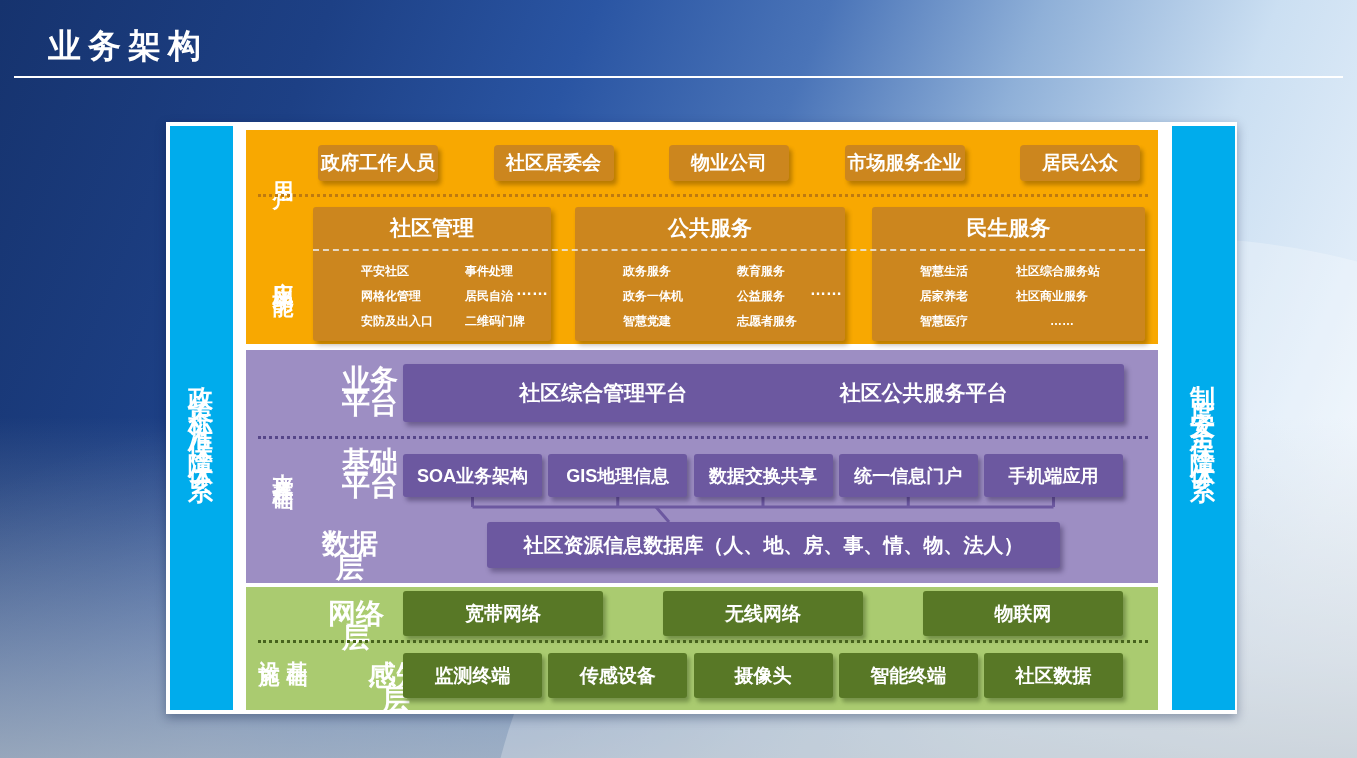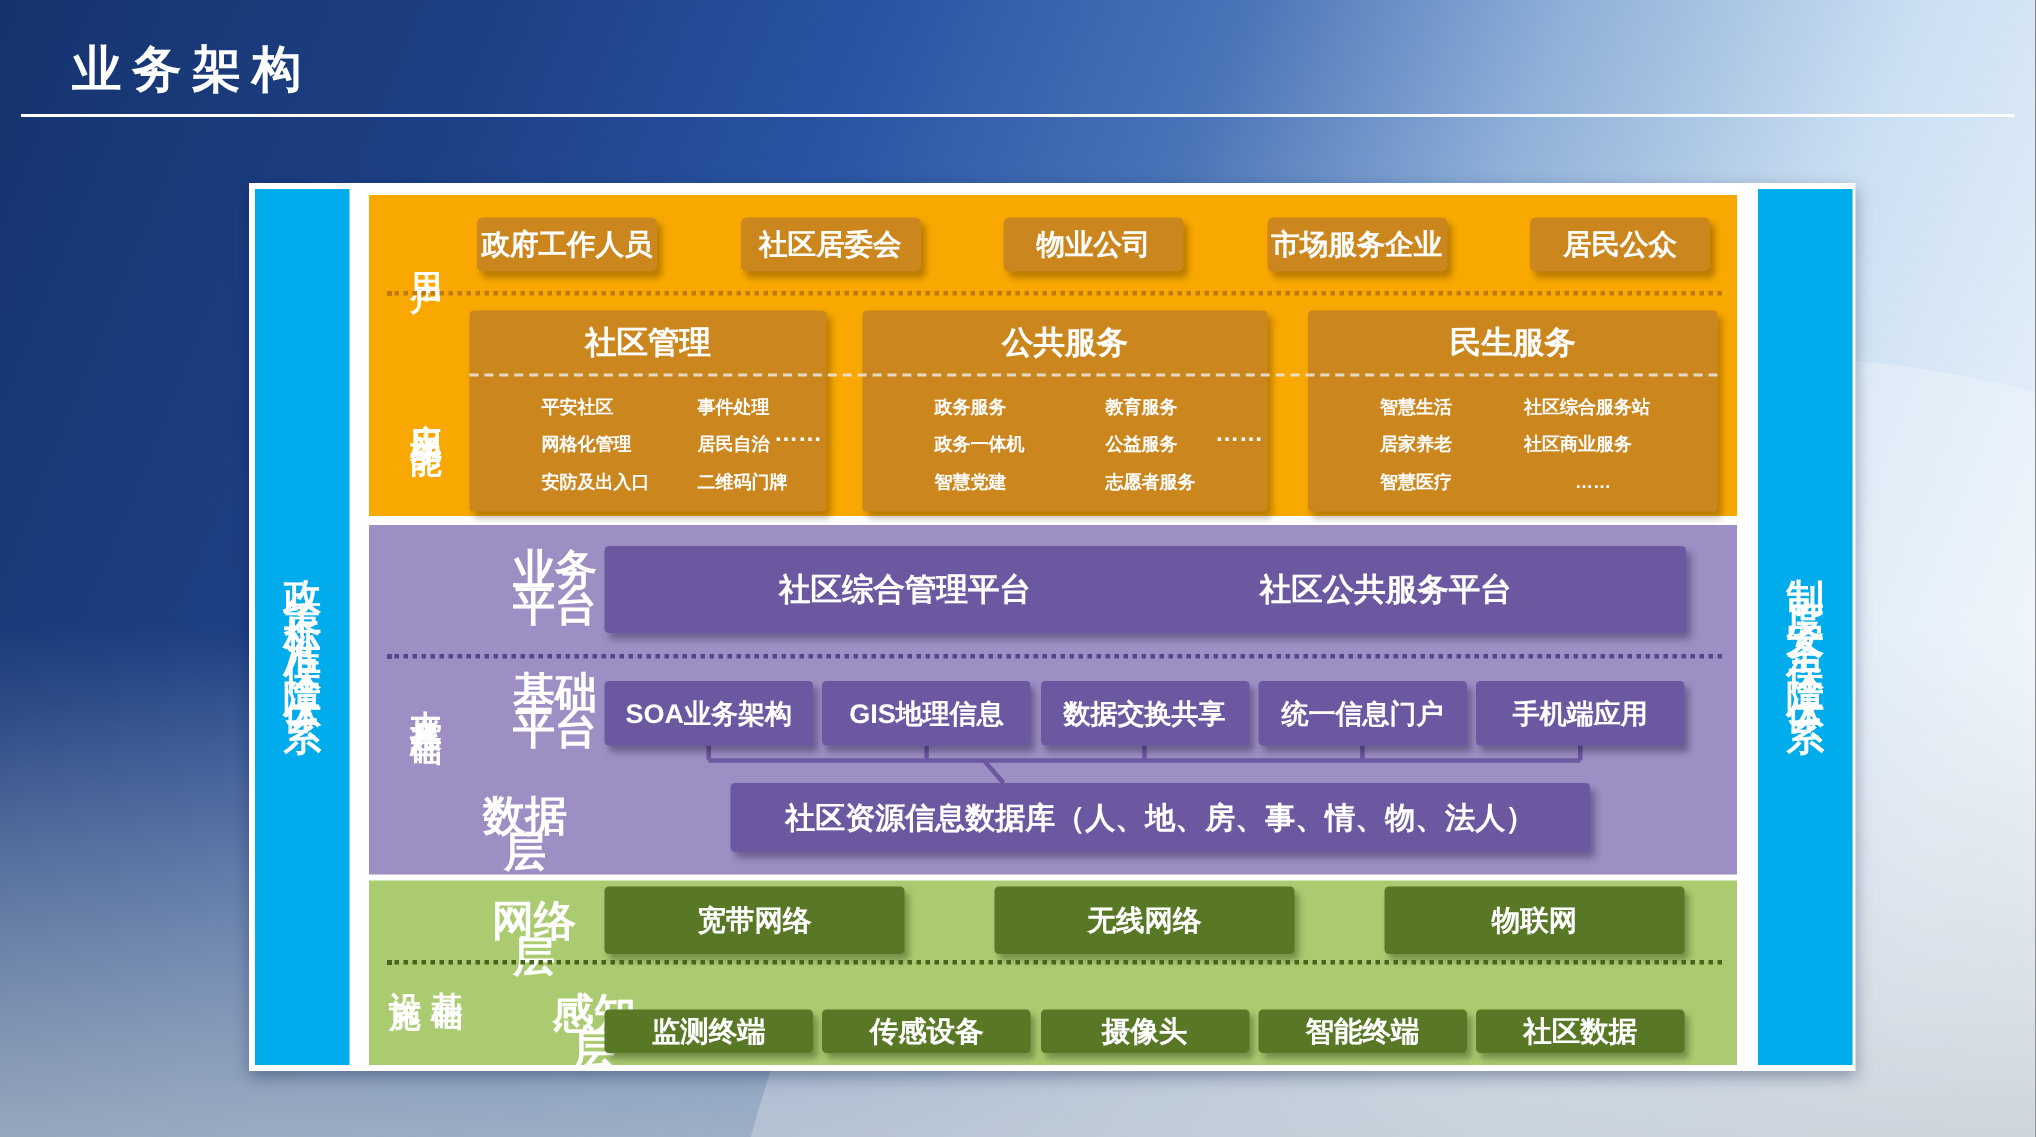--- a/index.html
+++ b/index.html
@@ -73,22 +73,22 @@
   .data-bar{position:absolute;left:241px;top:172px;width:573px;height:46px;background:#6C58A0;
     border-radius:3px;box-shadow:3px 4px 5px rgba(20,10,50,.35);display:flex;align-items:center;
     justify-content:center;color:#fff;font-weight:bold;font-size:20px;}
   .connector{position:absolute;left:0;top:0;width:912px;height:233px;pointer-events:none;}
 
   
   .net-row{left:157px;top:4px;width:720px;height:45px;}
   .gbtn3{width:200px;height:45px;background:#587826;font-size:19px;border-radius:3px;
     box-shadow:3px 4px 4px rgba(20,40,0,.35);}
   .sense-row{left:157px;top:66px;width:720px;height:45px;}
-  .gbtn5{width:139px;height:29px;background:#587826;font-size:19px;border-radius:3px;
-    box-shadow:3px 4px 4px rgba(20,40,0,.35);margin-top:20px;}
+  .gbtn5{width:139px;height:45px;background:#587826;font-size:19px;border-radius:3px;
+    box-shadow:3px 4px 4px rgba(20,40,0,.35);}
 </style>
 </head>
 <body>
 
 <div class="slide">
   <div class="bg-sheen"></div>
   <div class="bg-bottom"></div>
   <div class="bg-arc"></div>
 
   <div class="title">业务架构</div>

